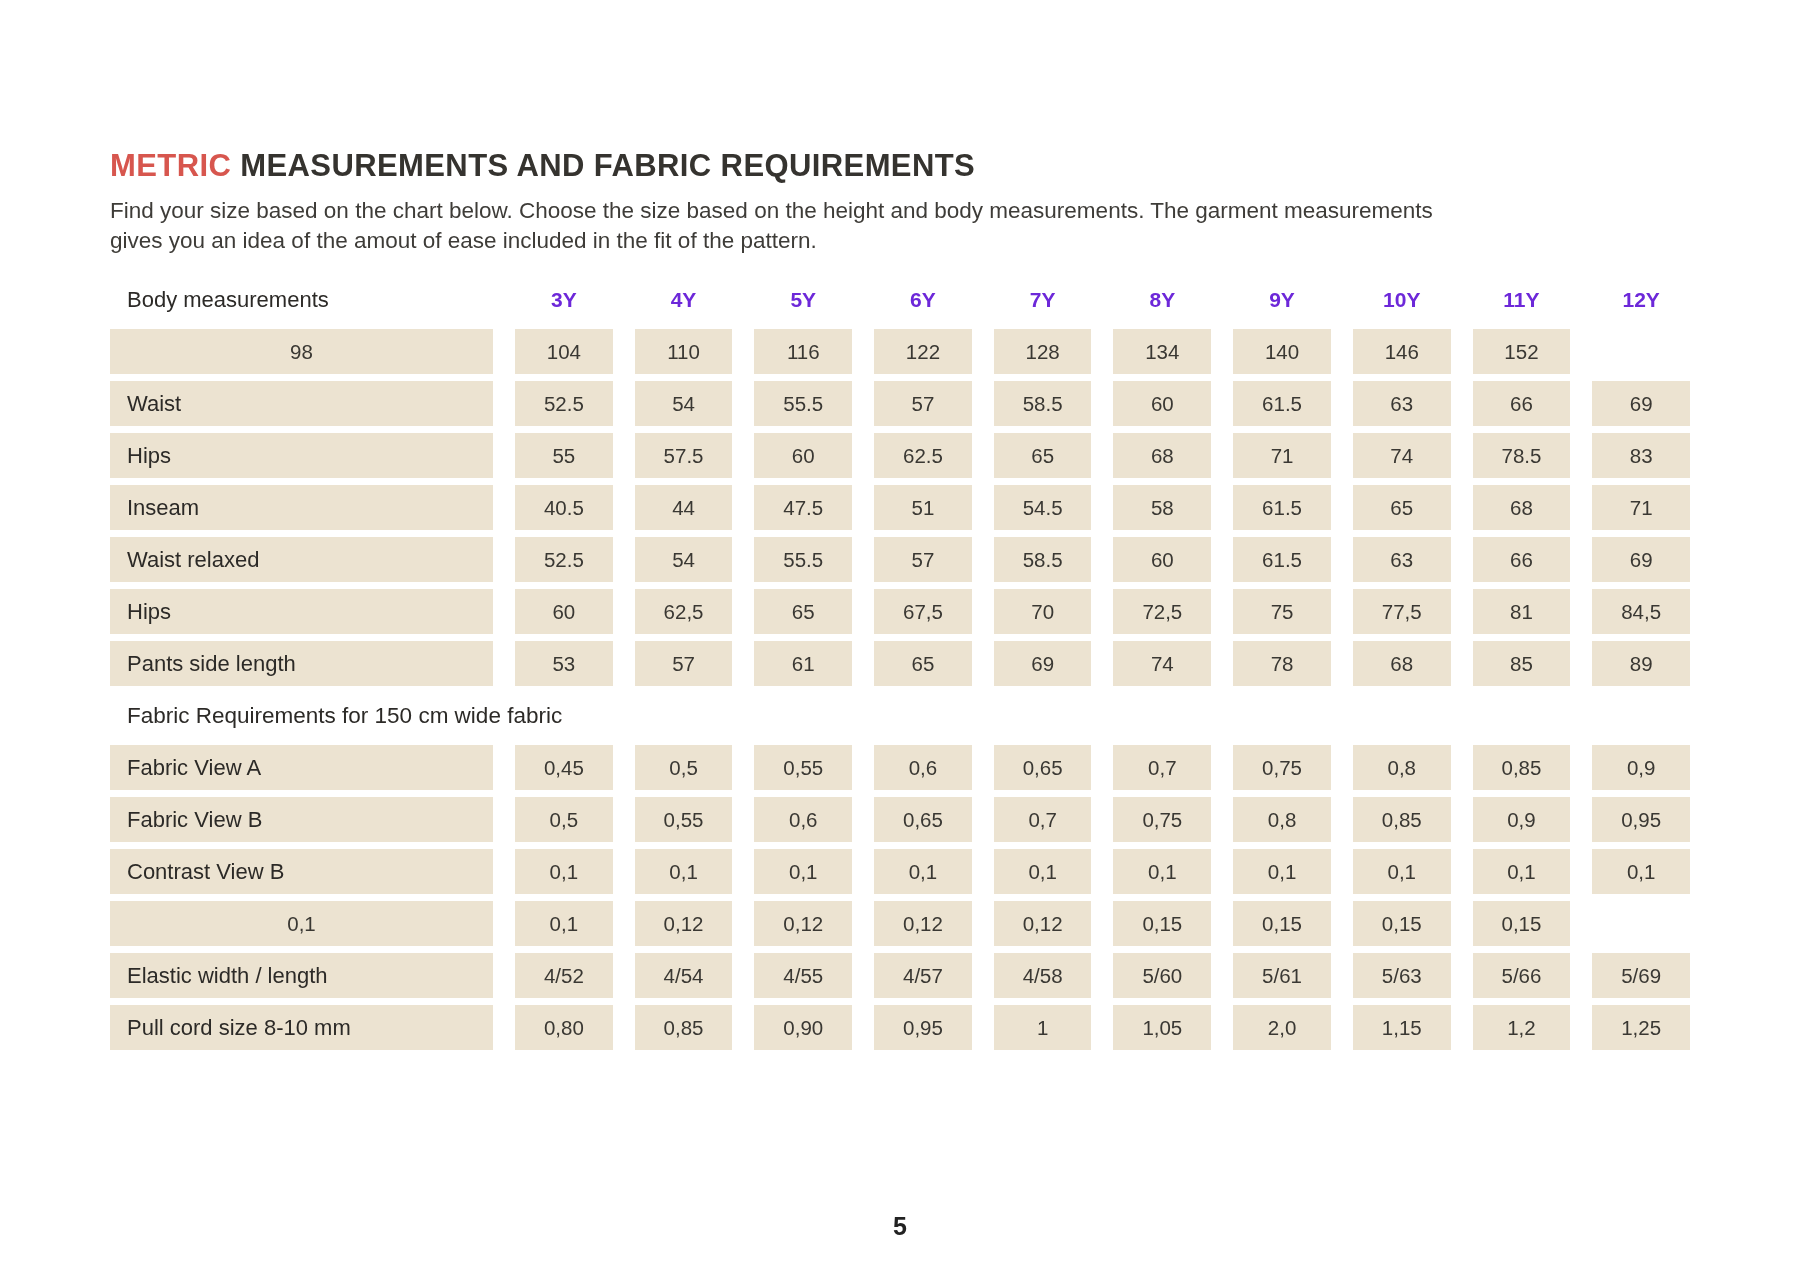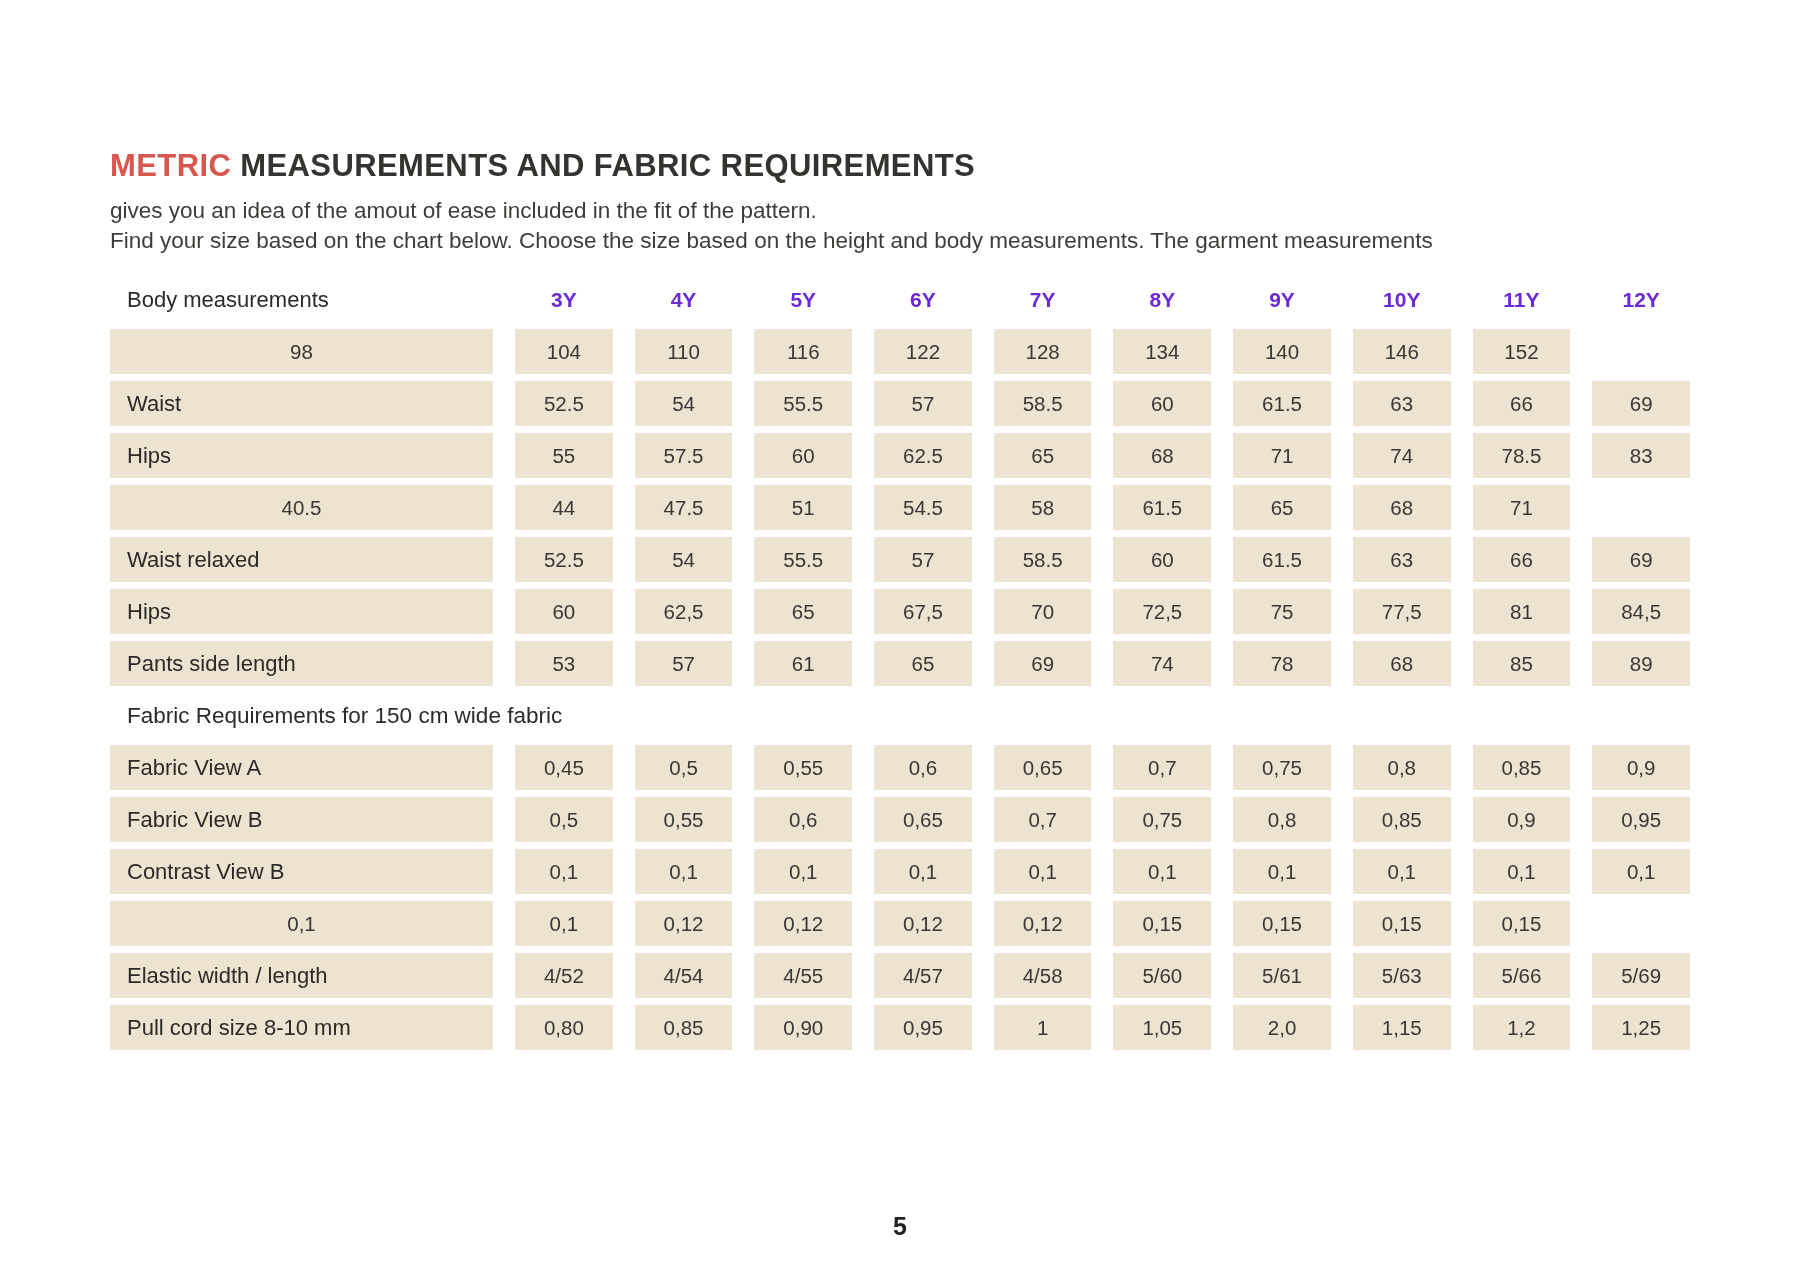--- a/index.html
+++ b/index.html
@@ -46,22 +46,22 @@
   }
 </style>
 </head>
 <body>
 
 <div class="content">
 
   <h1 class="title"><span class="accent">METRIC</span><span> MEASUREMENTS AND FABRIC REQUIREMENTS</span></h1>
 
   <div class="subtitle">
+    <div>Find your size based on the chart below. Choose the size based on the height and body measurements. The garment measurements</div>
     <div>gives you an idea of the amout of ease included in the fit of the pattern.</div>
-    <div>Find your size based on the chart below. Choose the size based on the height and body measurements. The garment measurements</div>
   </div>
 
   <div class="size-table" id="size-table">
       <div class="t-row head-row">
         <div class="cell label-cell head-label">Body measurements</div>
         <div class="cell head-size">3Y</div>
         <div class="cell head-size">4Y</div>
         <div class="cell head-size">5Y</div>
         <div class="cell head-size">6Y</div>
         <div class="cell head-size">7Y</div>
@@ -103,20 +103,21 @@
         <div class="cell">60</div>
         <div class="cell">62.5</div>
         <div class="cell">65</div>
         <div class="cell">68</div>
         <div class="cell">71</div>
         <div class="cell">74</div>
         <div class="cell">78.5</div>
         <div class="cell">83</div>
       </div>
       <div class="t-row data-row">
+        <div class="cell label-cell">Inseam</div>
         <div class="cell">40.5</div>
         <div class="cell">44</div>
         <div class="cell">47.5</div>
         <div class="cell">51</div>
         <div class="cell">54.5</div>
         <div class="cell">58</div>
         <div class="cell">61.5</div>
         <div class="cell">65</div>
         <div class="cell">68</div>
         <div class="cell">71</div>

